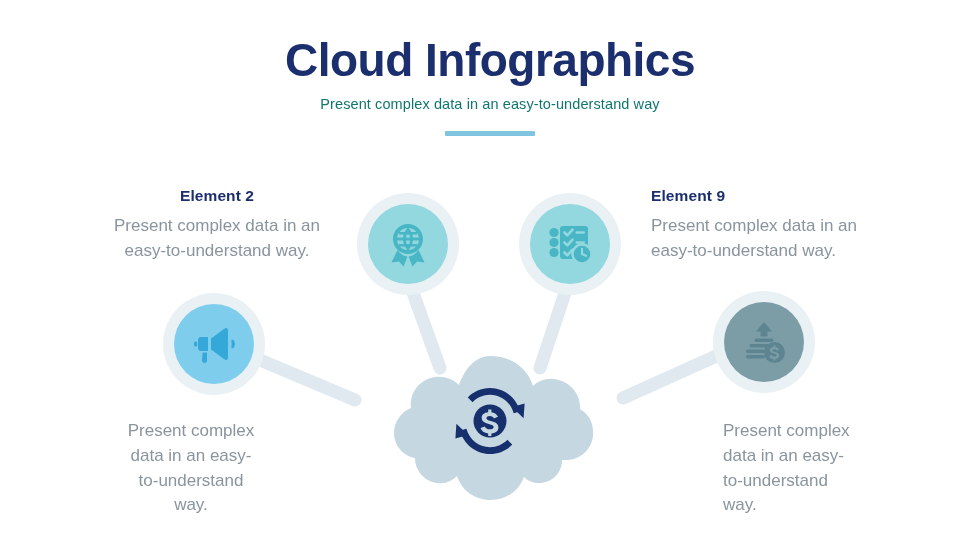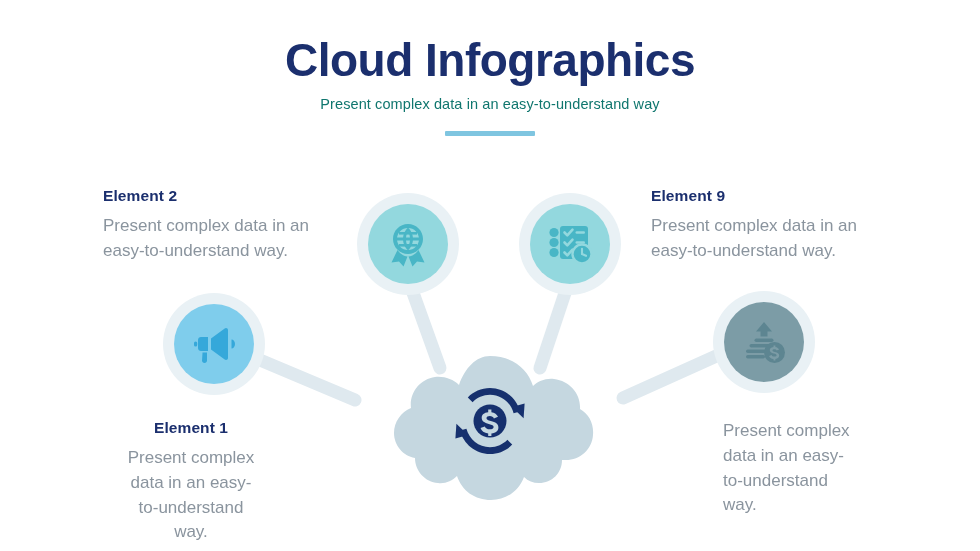--- a/index.html
+++ b/index.html
@@ -116,21 +116,21 @@
     font-weight: bold;
     color: #1b2f6e;
     letter-spacing: 0.1px;
   }
   .block p {
     margin: 0;
     font-size: 17px;
     line-height: 1.46;
     color: #8a949e;
   }
-  .align-right { text-align: left; }
+  .align-right { text-align: center; }
   .align-left  { text-align: left; }
   .align-center{ text-align: center; }
 
   #block-2 { left: 103px; top: 187px; width: 228px; }
   #block-3 { left: 651px; top: 187px; width: 230px; }
   #block-1 { left: 124px; top: 419px; width: 134px; }
   #block-4 { left: 723px; top: 419px; width: 136px; }
 </style>
 </head>
 <body>
@@ -300,21 +300,20 @@
       <h3>Element 2</h3>
       <p>Present complex data in an easy-to-understand way.</p>
     </div>
 
     <div class="block align-left" id="block-3">
       <h3>Element 9</h3>
       <p>Present complex data in an easy-to-understand way.</p>
     </div>
 
     <div class="block align-center" id="block-1">
-      <h3>Element 1</h3>
       <p>Present complex data in an easy-to-understand way.</p>
     </div>
 
     <div class="block align-left" id="block-4">
       <p>Present complex data in an easy-to-understand way.</p>
     </div>
 
   </div>
 </div>
 

